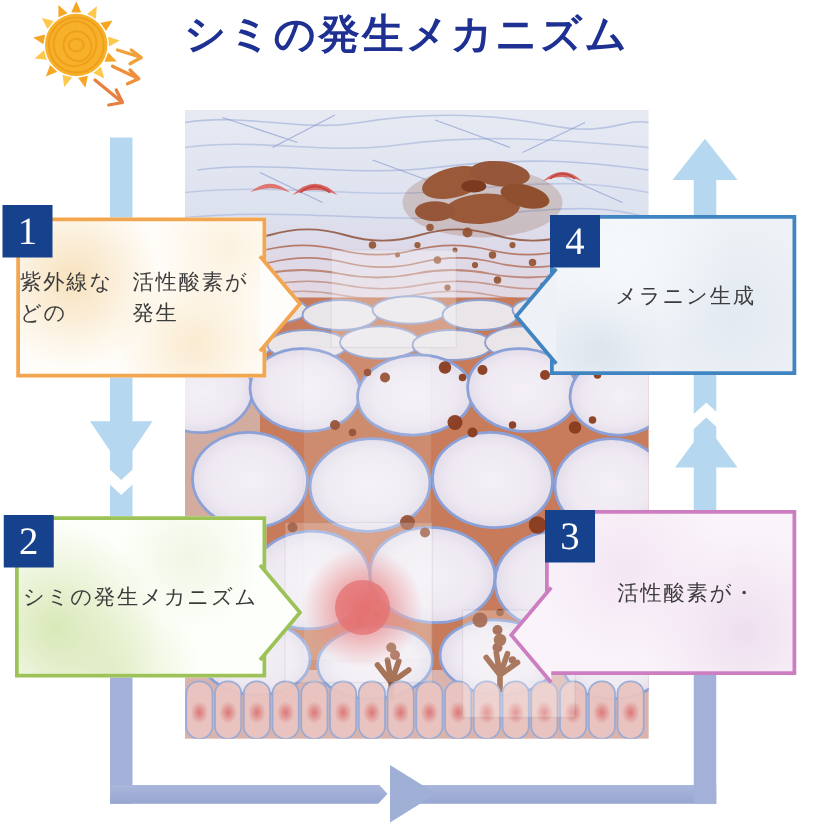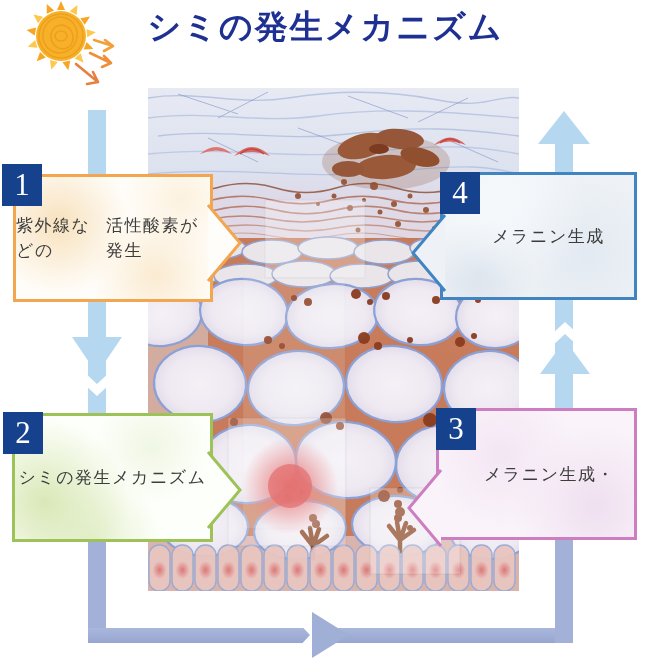--- a/index.html
+++ b/index.html
@@ -372,21 +372,21 @@
       <div>シミの発生メカニズム</div>
     </div>
   </div>
 
   <div class="callout box3">
     <div class="badge">3</div>
     <svg class="ptr" width="36" height="80">
       <path d="M34,2 L2,40 L34,78" fill="#faf4fa" stroke="#cd7ec1" stroke-width="3"></path>
     </svg>
     <div class="txt">
-      <div>メラニン生成・</div>
+      <div>活性酸素が・</div>
     </div>
   </div>
 
   <div class="callout box4">
     <div class="badge">4</div>
     <svg class="ptr" width="36" height="80">
       <path d="M34,2 L2,40 L34,78" fill="#eef2f6" stroke="#4085c1" stroke-width="3"></path>
     </svg>
     <div class="txt">
       <div>メラニン生成</div>

